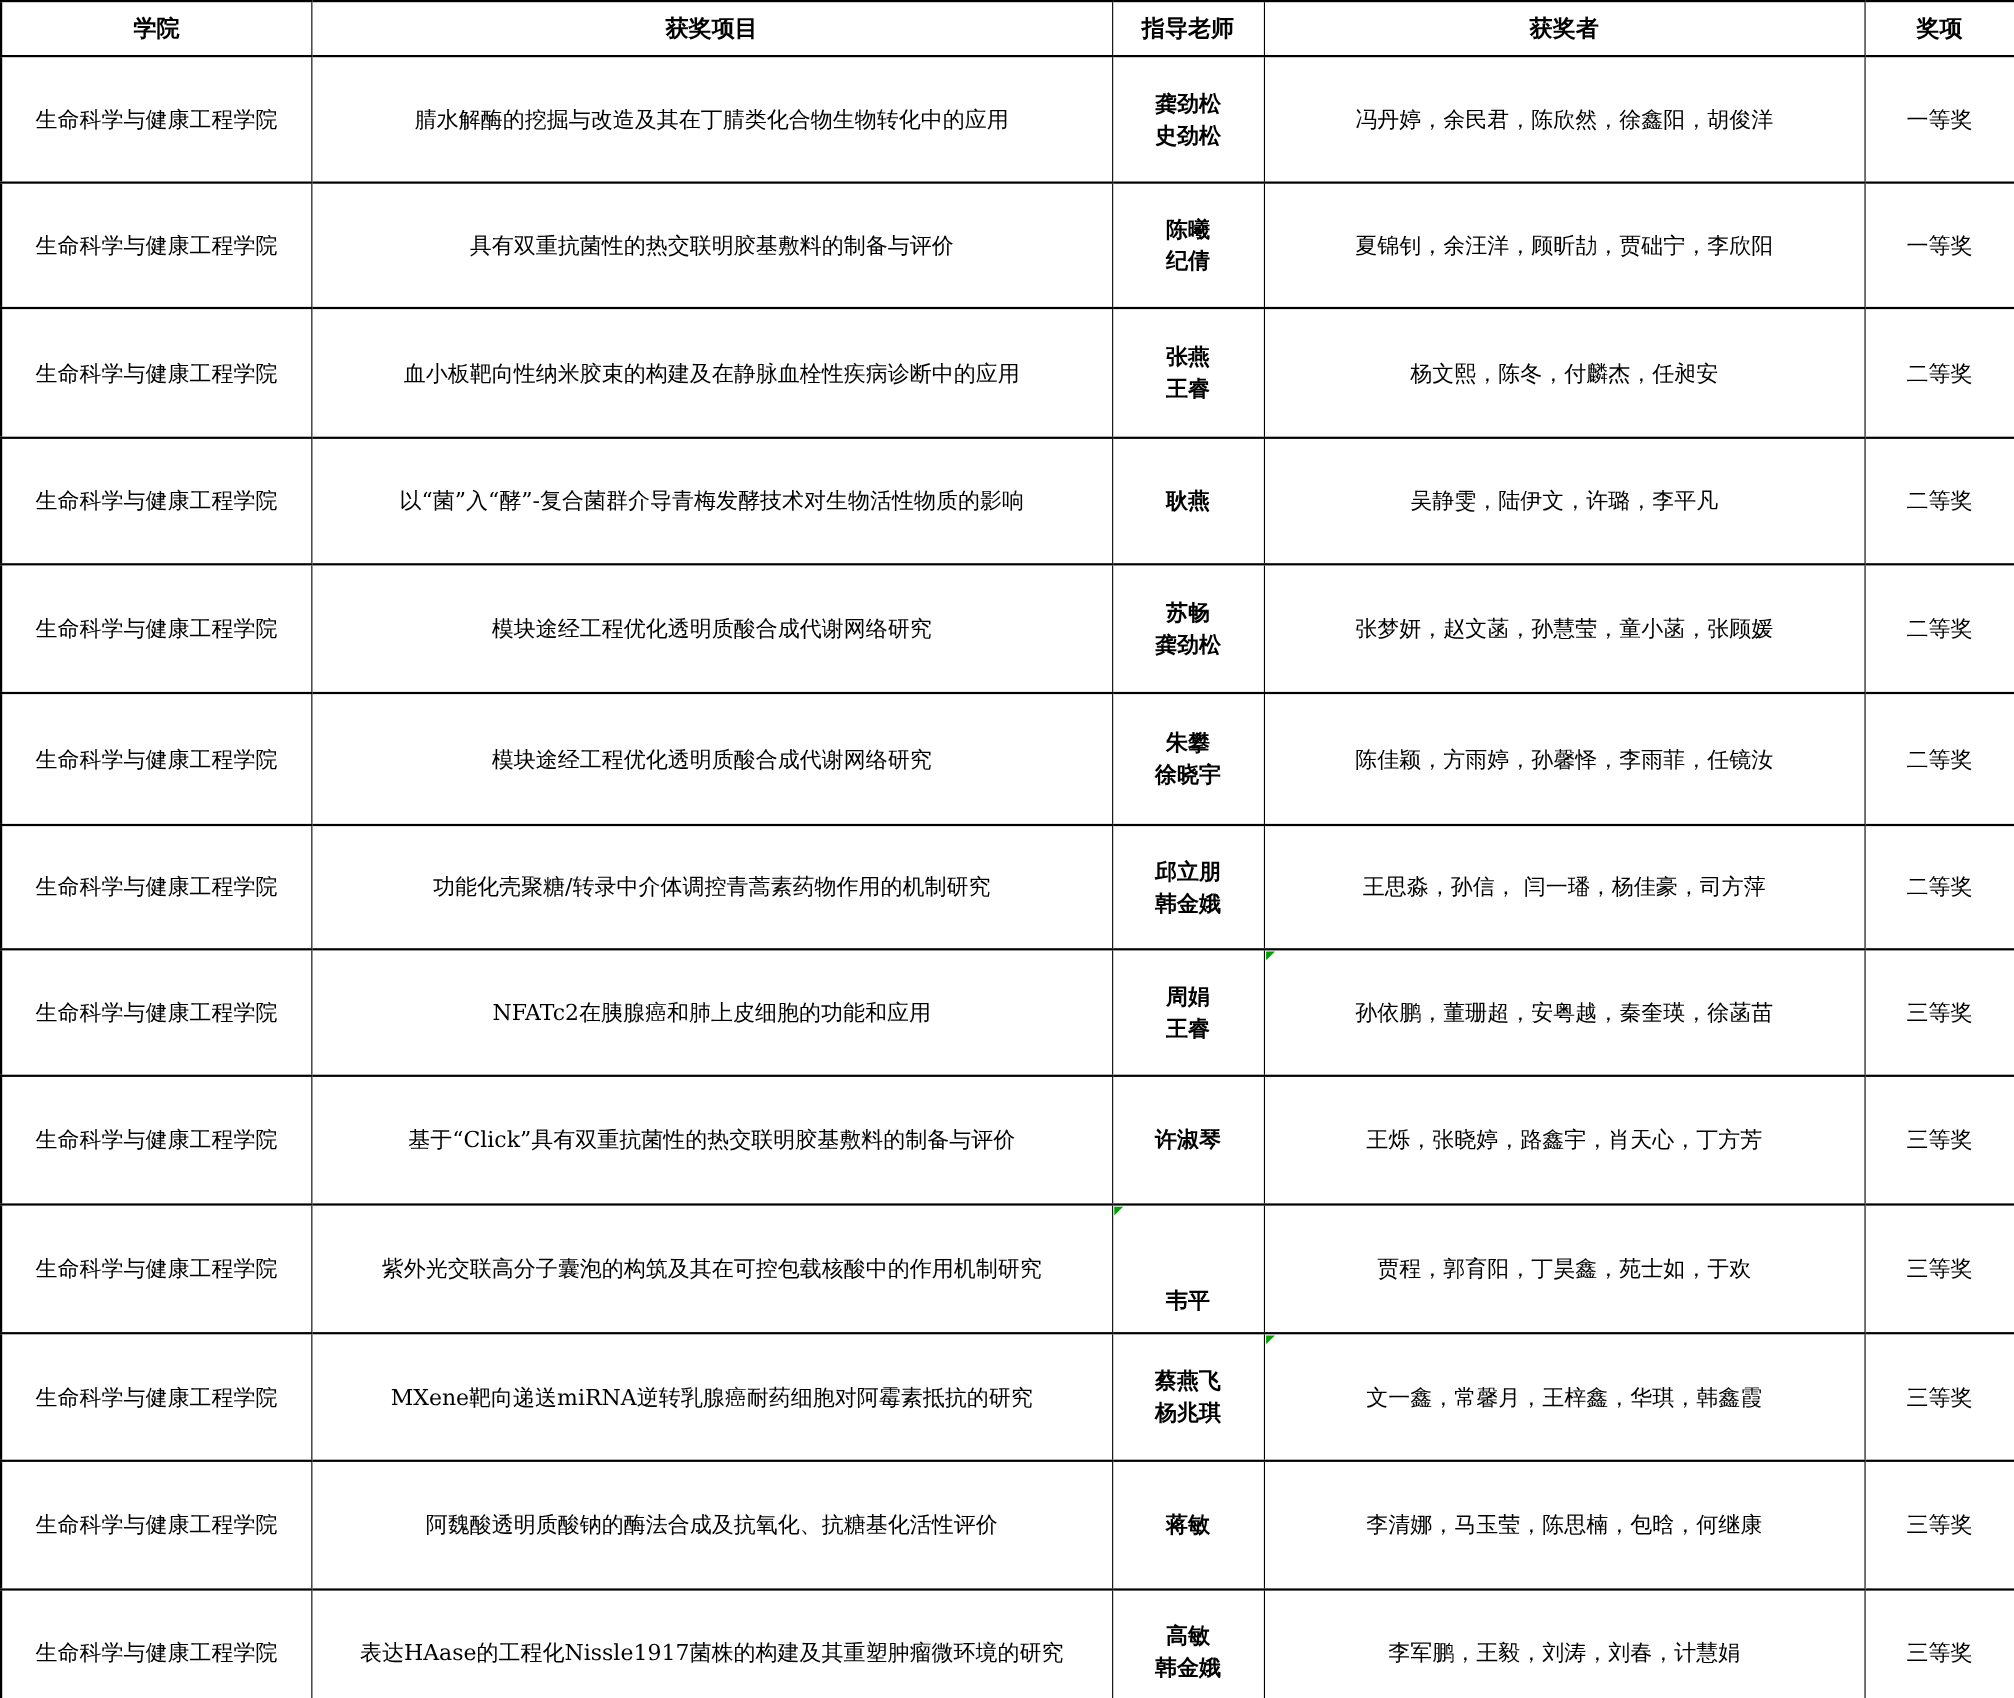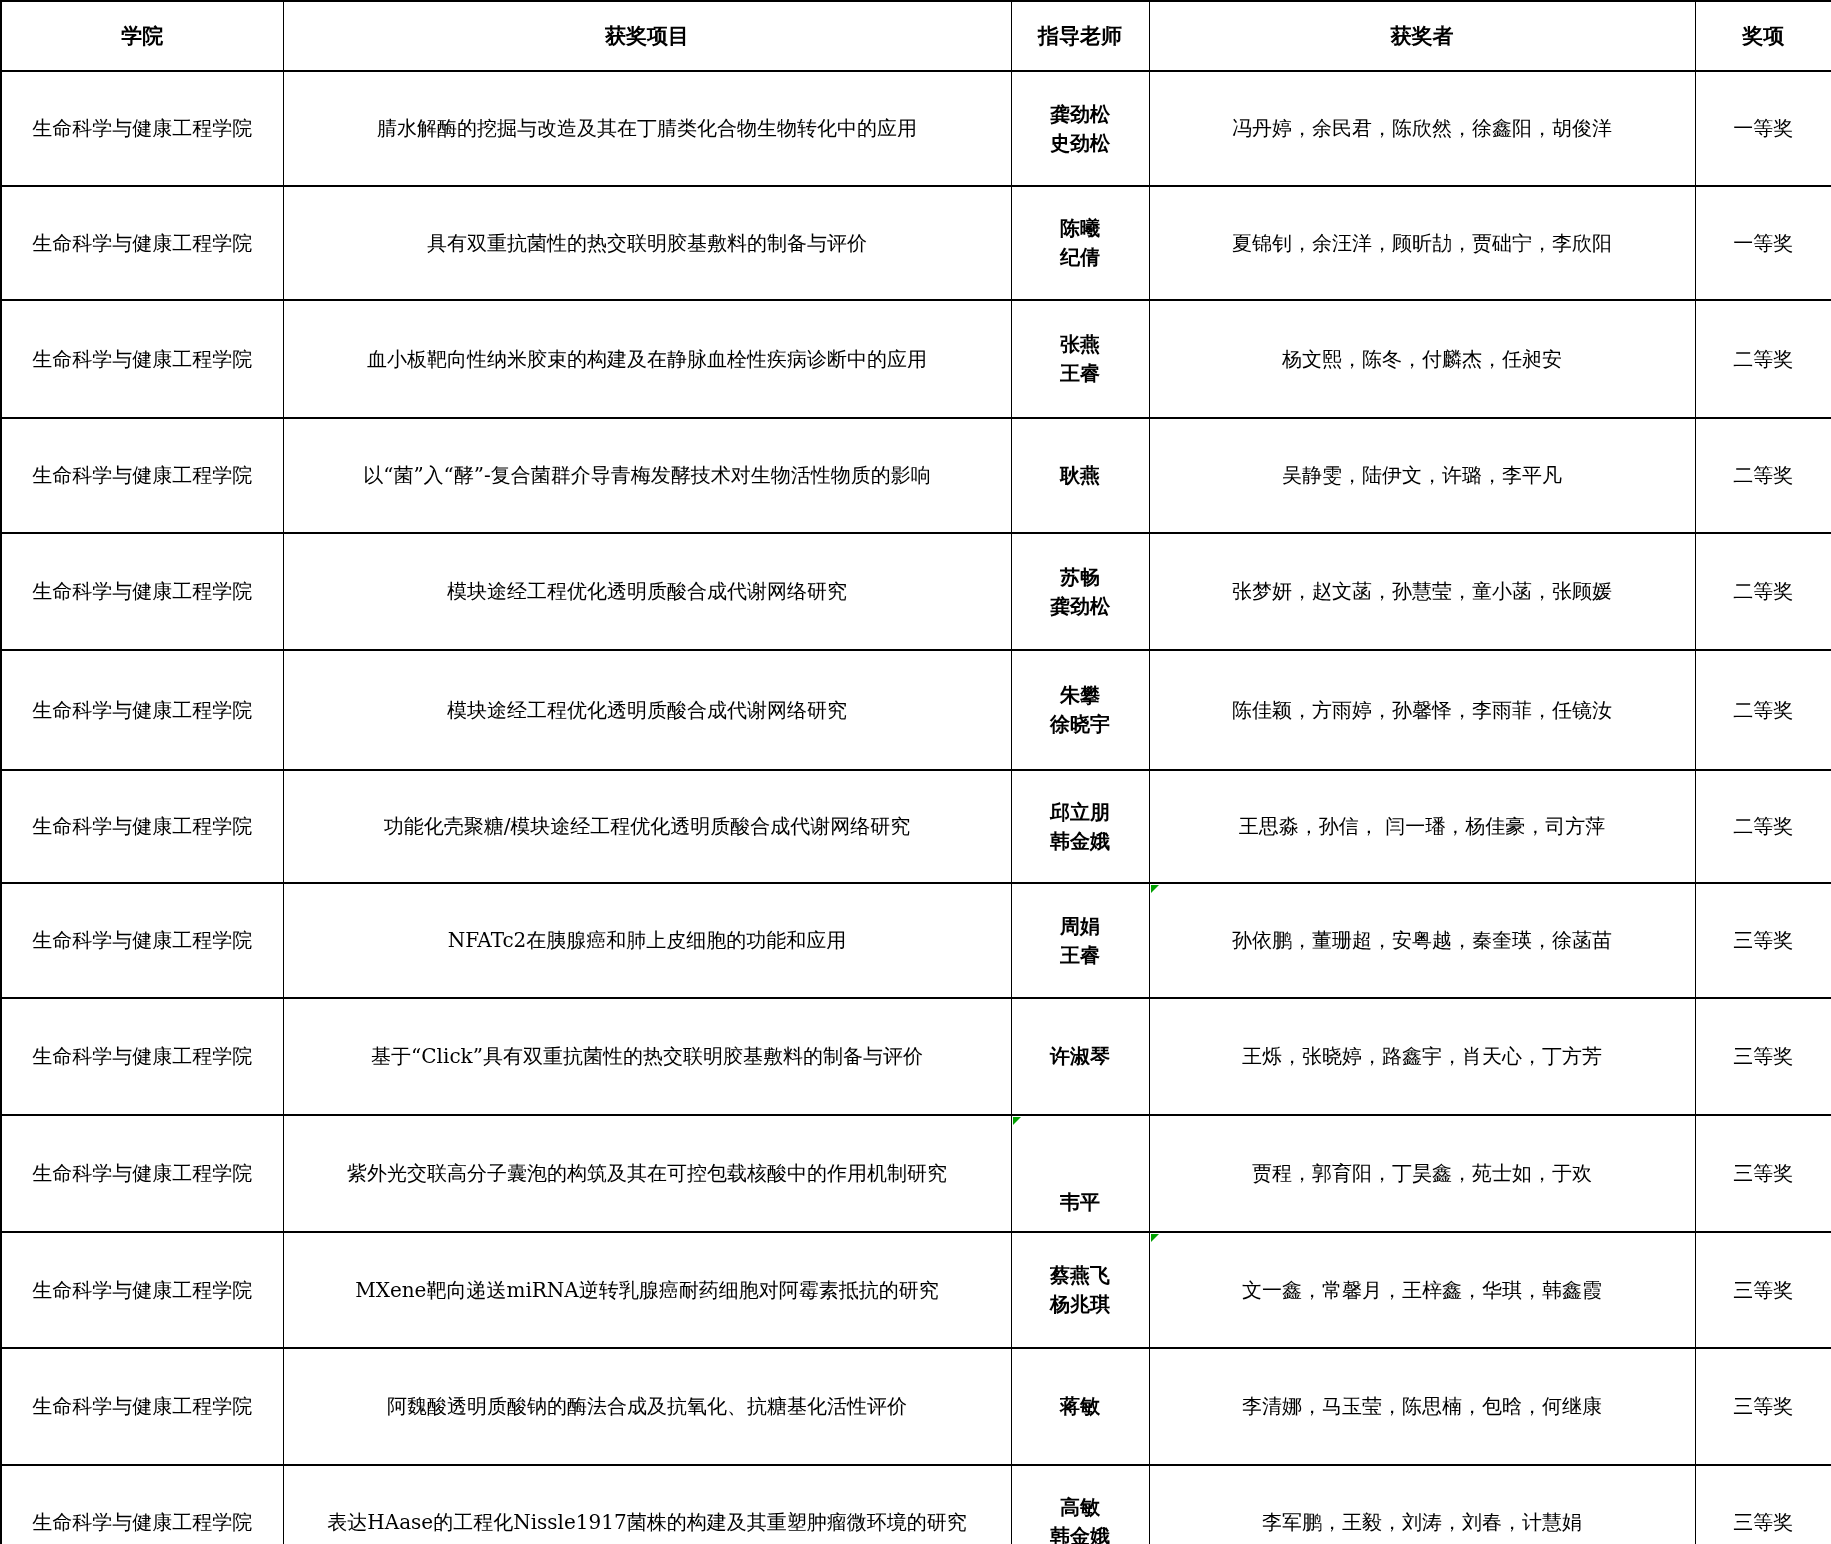--- a/index.html
+++ b/index.html
@@ -13,21 +13,21 @@
     width:1831px;height:1544px;
     border:2px solid #000;
   }
   th,td{
     border-left:1px solid #000;border-right:1px solid #000;
     border-top:2px solid #000;border-bottom:2px solid #000;
     text-align:center;vertical-align:middle;
     padding:2px 6px;overflow:hidden;
     position:relative;
   }
-  th{font-size:21px;font-weight:bold;height:32px;padding:18px 4px;}
+  th{font-size:21px;font-weight:bold;height:32px;padding:8px 4px;}
   td{font-size:20px;line-height:1.45;}
   td.teacher{white-space:pre-line;font-weight:bold;}
   .marker{
     position:absolute;top:1px;left:1px;width:0;height:0;
     border-top:8px solid #00A000;
     border-right:8px solid transparent;
     display:block;
   }
 </style>
 </head>
@@ -93,21 +93,21 @@
     <tr style="height:120px">
       <td>生命科学与健康工程学院</td>
       <td>模块途经工程优化透明质酸合成代谢网络研究</td>
       <td class="teacher">朱攀
 徐晓宇</td>
       <td>陈佳颖，方雨婷，孙馨怿，李雨菲，任镜汝</td>
       <td>二等奖</td>
     </tr>
     <tr style="height:113px">
       <td>生命科学与健康工程学院</td>
-      <td>功能化壳聚糖/模块途经工程优化透明质酸合成代谢网络研究</td>
+      <td>功能化壳聚糖/转录中介体调控青蒿素药物作用的机制研究</td>
       <td class="teacher">邱立朋
 韩金娥</td>
       <td>王思淼，孙信， 闫一璠，杨佳豪，司方萍</td>
       <td>二等奖</td>
     </tr>
     <tr style="height:115px">
       <td>生命科学与健康工程学院</td>
       <td>NFATc2在胰腺癌和肺上皮细胞的功能和应用</td>
       <td class="teacher">周娟
 王睿</td>

